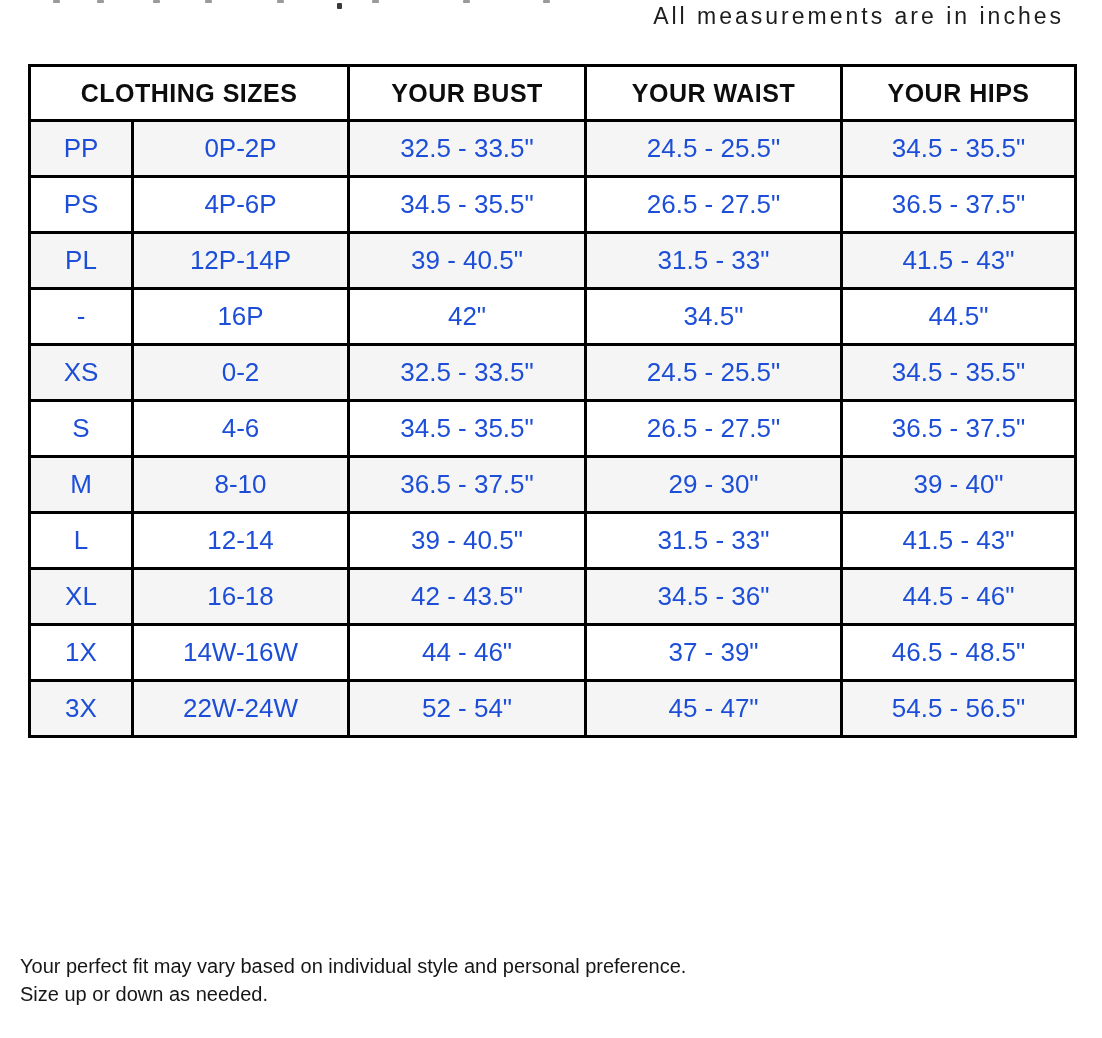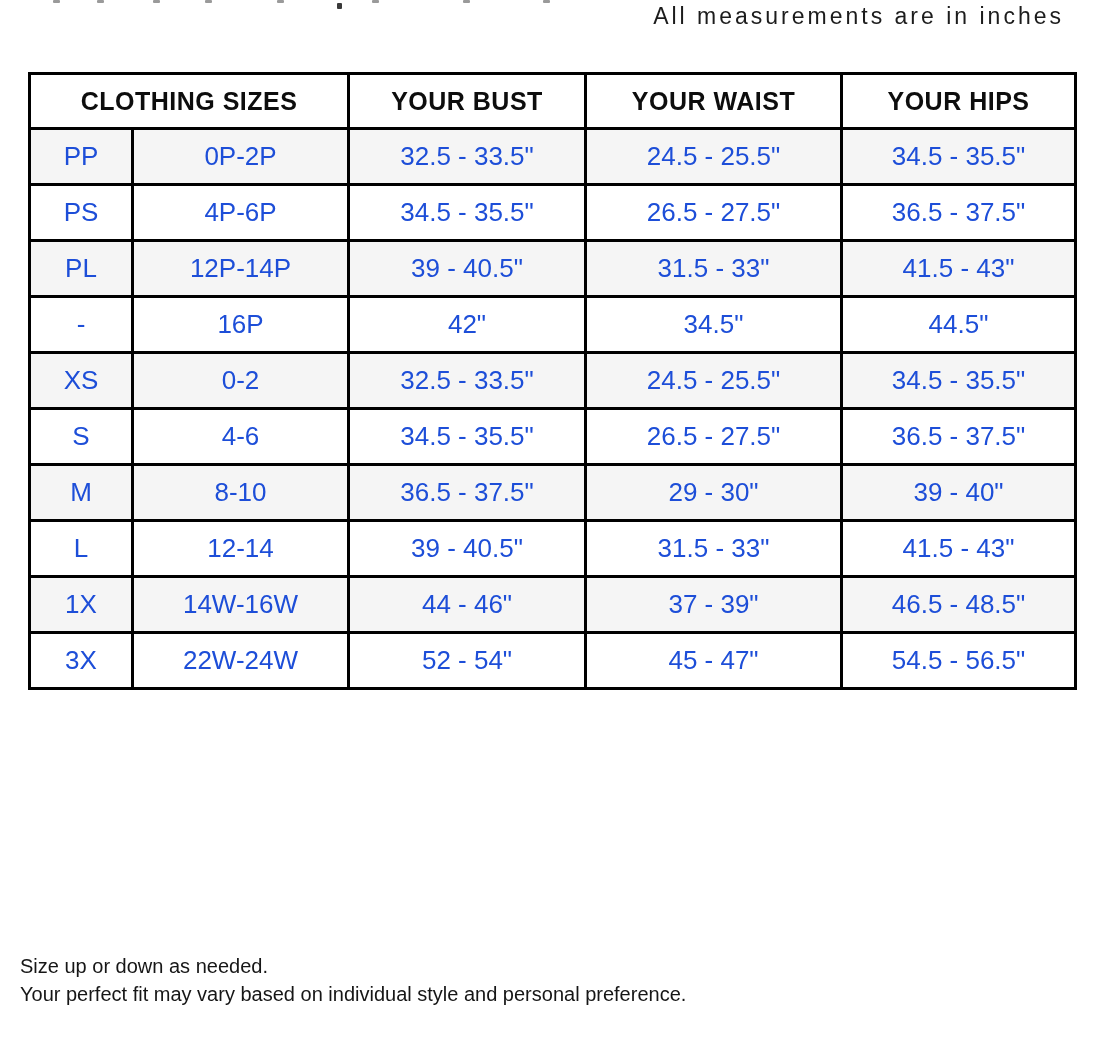--- a/index.html
+++ b/index.html
@@ -30,21 +30,21 @@
     right: 38px;
     font-size: 23px;
     letter-spacing: 3px;
     color: #1c1c1c;
     white-space: nowrap;
   }
 
   table.size-chart {
     position: absolute;
     left: 28px;
-    top: 72px;
+    top: 64px;
     width: 1046px;
     border-collapse: collapse;
     table-layout: fixed;
     padding-left: 29px;
   }
   .size-chart th, .size-chart td {
     border: 3px solid #000000;
     text-align: center;
     vertical-align: middle;
     padding: 0;
@@ -156,34 +156,41 @@
           <td>39 - 40"</td>
         </tr>
         <tr>
           <td>L</td>
           <td>12-14</td>
           <td>39 - 40.5"</td>
           <td>31.5 - 33"</td>
           <td>41.5 - 43"</td>
         </tr>
         <tr>
+          <td>XL</td>
+          <td>16-18</td>
+          <td>42 - 43.5"</td>
+          <td>34.5 - 36"</td>
+          <td>44.5 - 46"</td>
+        </tr>
+        <tr>
           <td>1X</td>
           <td>14W-16W</td>
           <td>44 - 46"</td>
           <td>37 - 39"</td>
           <td>46.5 - 48.5"</td>
         </tr>
         <tr>
           <td>3X</td>
           <td>22W-24W</td>
           <td>52 - 54"</td>
           <td>45 - 47"</td>
           <td>54.5 - 56.5"</td>
         </tr>
       </tbody>
   </table>
 
   <div class="footer">
+    <div>Your perfect fit may vary based on individual style and personal preference.</div>
     <div>Size up or down as needed.</div>
-    <div>Your perfect fit may vary based on individual style and personal preference.</div>
   </div>
 
 </div>
 
 </body></html>

